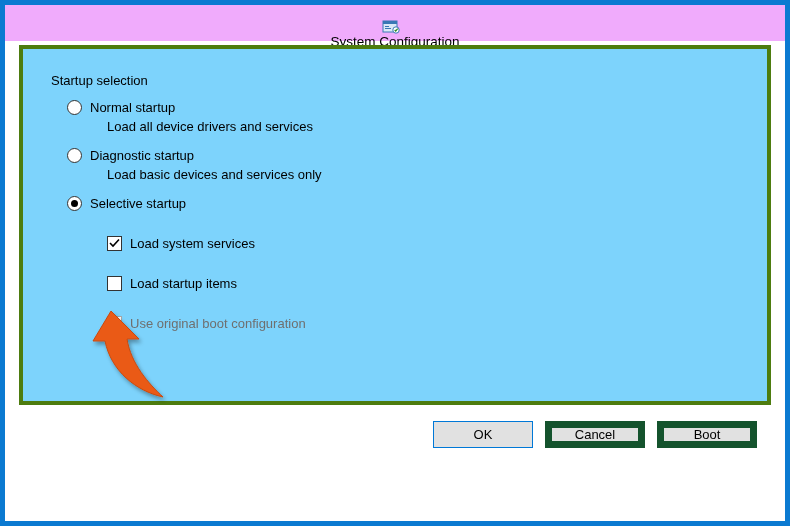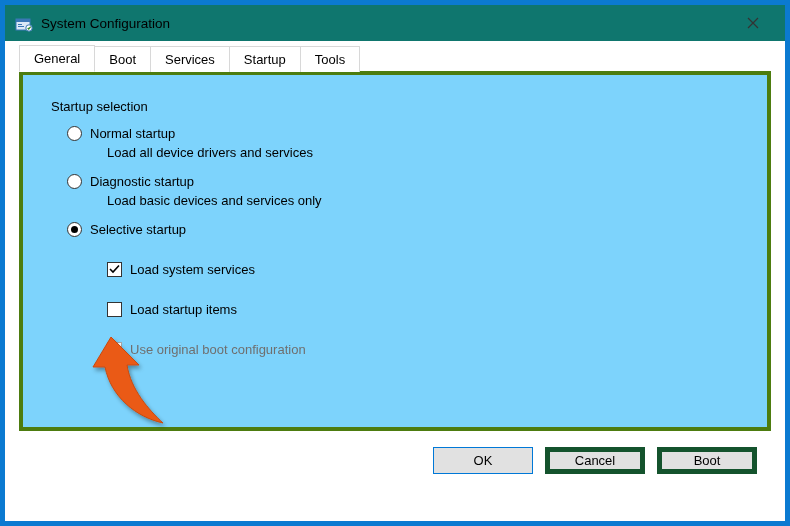--- a/index.html
+++ b/index.html
@@ -16,21 +16,22 @@
     border: 5px solid #0b7ad1;
     background: #fff;
     position: relative;
     overflow: hidden;
   }
   .titlebar {
     height: 36px;
     display: flex;
     align-items: center;
     padding: 12px 10px;
-    background: #0f766e;
+    background: #f0abfc;
+    flex-direction: column;
   }
   .title-icon {
     width: 18px;
     height: 16px;
     margin-right: 8px;
     margin-top: 1px;
   }
   .title-text {
     font-size: 13.5px;
     flex: 1;
@@ -144,21 +145,21 @@
   .check-label.disabled { color: #6f6f6f; }
   .buttons-row {
     display: flex;
     justify-content: flex-end;
     gap: 12px;
     padding: 16px 14px 0 0;
   }
   .btn {
     min-width: 100px;
     height: 27px;
-    border: 5px solid #14532d;
+    border: 7px solid #14532d;
     background: #e1e1e1;
     font-family: inherit;
     font-size: 13px;
     color: #000;
     cursor: pointer;
     display: inline-flex;
     align-items: center;
     justify-content: center;
   }
   .btn.default {
@@ -218,27 +219,20 @@
     <span class="title-text">System Configuration</span>
     <span class="close-x">
       <svg width="12" height="12" viewBox="0 0 12 12">
         <path d="M1 1 L11 11 M11 1 L1 11" stroke="#333" stroke-width="1.2" fill="none"></path>
       </svg>
     </span>
   </div>
 
   <div class="dialog-body">
 
-    <div class="tabs-row">
-      <div class="tab active"><span>General</span></div>
-      <div class="tab inactive"><span>Boot</span></div>
-      <div class="tab inactive"><span>Services</span></div>
-      <div class="tab inactive"><span>Startup</span></div>
-      <div class="tab inactive"><span>Tools</span></div>
-    </div>
 
     <div class="tabpanel">
 
       <div class="groupbox-label">Startup selection</div>
 
       <div class="radio-row">
         <span class="radio"></span>
         <span class="radio-label">Normal startup</span>
       </div>
       <div class="radio-desc">Load all device drivers and services</div>

